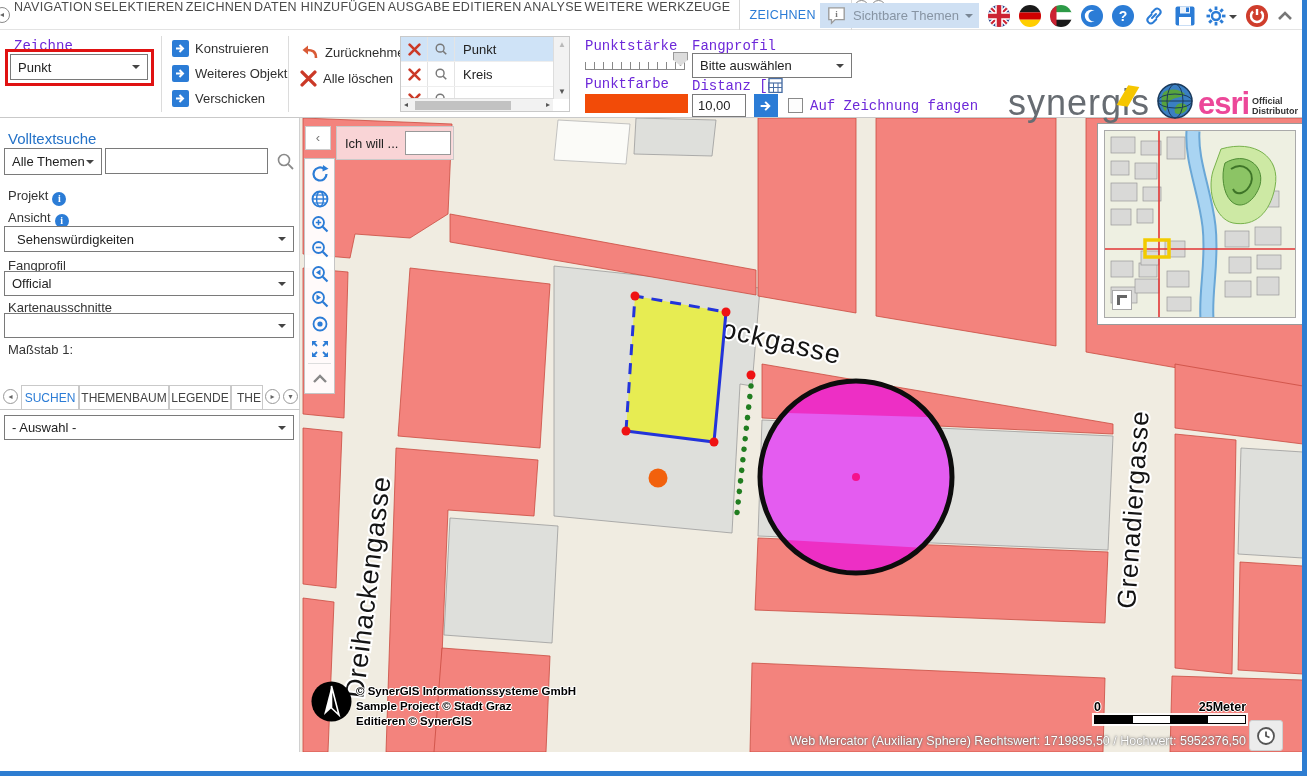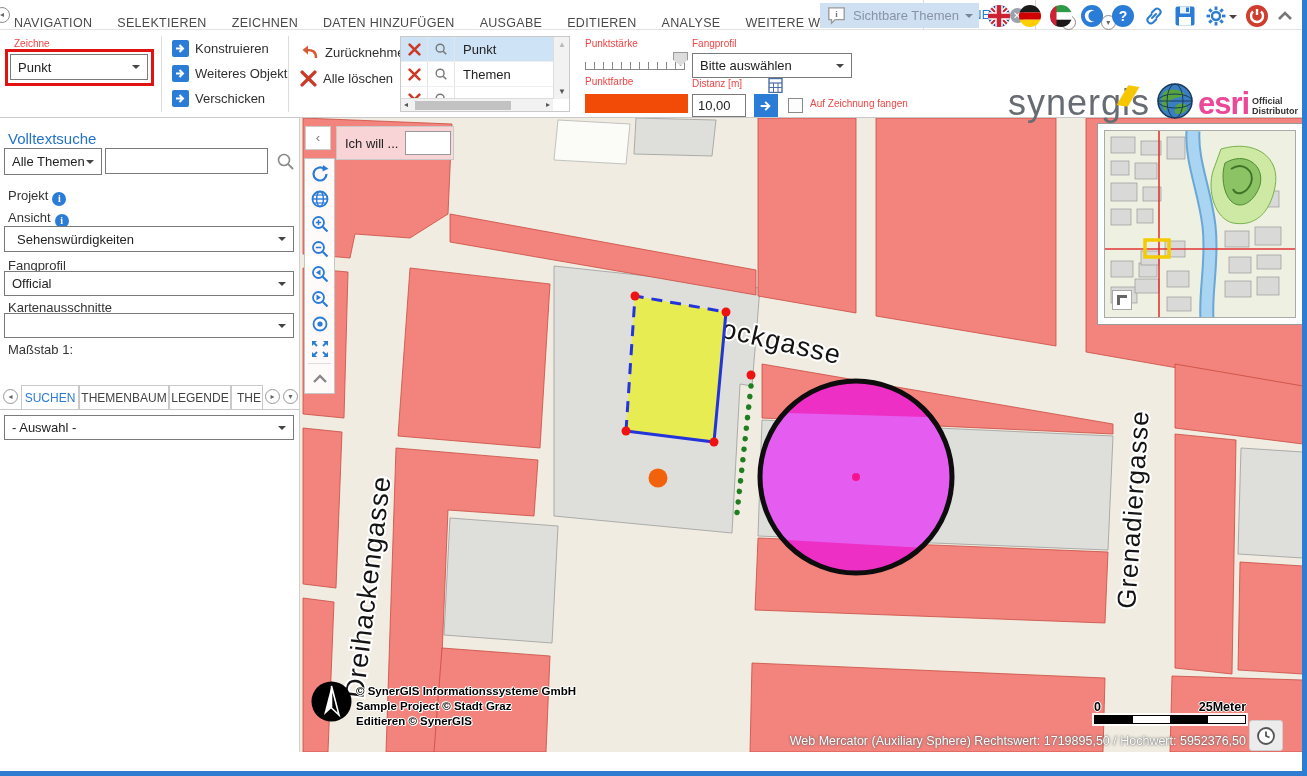--- a/index.html
+++ b/index.html
@@ -6,37 +6,37 @@
   html,body { width:1307px; height:776px; overflow:hidden; }
   body { font-family:"Liberation Sans", sans-serif; background:#fff; position:relative; font-size:13px; color:#333; }
 
   
   .frame-right  { position:absolute; right:0; top:0; width:5px; height:776px; background:#2e7dd1; z-index:60; }
   .frame-bottom { position:absolute; left:0; top:771px; width:1307px; height:5px; background:#2e7dd1; z-index:60; }
   .bottom-strip { position:absolute; left:0; top:752px; width:1307px; height:20px; background:#fff; z-index:40; }
 
   
   .topbar { position:absolute; left:0; top:0; width:1307px; height:30px; background:#fff; border-bottom:1px solid #e3e3e3; z-index:50; }
-  .tabs { position:absolute; left:14px; top:0; height:30px; display:flex; align-items:flex-end; gap:25px; }
+  .tabs { position:absolute; left:14px; top:0; height:30px; display:flex; align-items:flex-start; gap:2px; }
   .tab { font-size:12.5px; color:#4a4a4a; letter-spacing:.3px; white-space:nowrap; cursor:default; }
   .tab-active { display:flex; align-items:center; gap:10px; height:30px; padding:0 10px; border-left:1px solid #d8d8d8; border-right:1px solid #d8d8d8; margin-left:6px; }
   .tab-active .lbl { color:#2b7cd6; font-size:12.5px; letter-spacing:.3px; }
   .tab-close { width:15px; height:15px; border-radius:50%; background:#9aa2ab; color:#fff; font-size:10px; line-height:15px; text-align:center; }
   .circle-btn { width:15px; height:15px; border-radius:50%; border:1px solid #8a8a8a; color:#666; font-size:8px; line-height:13px; text-align:center; background:#fff; }
   .nav-cut { position:absolute; left:-6px; top:7px; width:16px; height:16px; border-radius:50%; border:1px solid #8a8a8a; color:#666; font-size:8px; line-height:14px; text-align:center; }
   .topbar-right { position:absolute; right:14px; top:3px; display:flex; align-items:center; gap:9px; }
   .themes-box { display:flex; align-items:center; gap:6px; background:#cfe0f3; height:25px; padding:0 6px; }
   .themes-box .txt { color:#8794a3; font-size:13px; }
   .themes-box .car { width:0; height:0; border:4px solid transparent; border-top-color:#7a8795; margin-top:4px; }
   .ico22 { width:22px; height:22px; display:block; }
   .chev-up { width:16px; height:16px; }
 
   
   .ribbon { position:absolute; left:0; top:30px; width:1307px; height:88px; background:#fff; border-bottom:1px solid #c9c9c9; z-index:45; }
-  .rlabel { position:absolute; font-size:10px; color:#ef4444; }
+  .rlabel { position:absolute; font-size:14px; color:#6d28d9;font-family:Liberation Mono, monospace; }
   .vdiv { position:absolute; width:1px; background:#dcdcdc; top:6px; height:76px; }
   .dd { position:absolute; border:1px solid #7a7a7a; background:#fff; display:flex; align-items:center; padding:0 20px 0 7px; font-size:13px; color:#222; white-space:nowrap; overflow:hidden; }
   .dd::after { content:""; position:absolute; right:7px; top:50%; margin-top:-2px; border:4px solid transparent; border-top-color:#444; }
   .anno-box { position:absolute; border:3px solid #e01212; }
   .tool-row { position:absolute; display:flex; align-items:center; gap:6px; font-size:13px; color:#2f2f2f; white-space:nowrap; }
   .blue-sq { width:17px; height:17px; }
   .listbox { position:absolute; left:400px; top:6px; width:170px; height:76px; border:1px solid #c9c9c9; background:#fff; overflow:hidden; }
   .lrow { display:flex; height:25px; align-items:center; border-bottom:1px solid #eee; }
   .lrow.sel { background:#cfe3f7; }
   .lcell { width:27px; display:flex; justify-content:center; align-items:center; border-right:1px solid #e4e4e4; height:100%; }
@@ -285,21 +285,21 @@
             <svg width="13" height="13" viewBox="0 0 16 16">
               <path d="M2 2 L14 14 M14 2 L2 14" stroke="#cb3927" stroke-width="3.2" stroke-linecap="round"></path>
             </svg>
           </span>
         <span class="lcell">
             <svg width="14" height="14" viewBox="0 0 16 16">
               <circle cx="7" cy="7" r="4.5" fill="none" stroke="#777" stroke-width="1.6"></circle>
               <line x1="10.5" y1="10.5" x2="14" y2="14" stroke="#777" stroke-width="1.8"></line>
             </svg>
           </span>
-        <span class="llbl">Themen</span>
+        <span class="llbl">Kreis</span>
       </div>
       <div class="lrow">
         <span class="lcell">
             <svg width="13" height="13" viewBox="0 0 16 16">
               <path d="M2 2 L14 14 M14 2 L2 14" stroke="#cb3927" stroke-width="3.2" stroke-linecap="round"></path>
             </svg>
           </span>
         <span class="lcell">
             <svg width="14" height="14" viewBox="0 0 16 16">
               <circle cx="7" cy="7" r="4.5" fill="none" stroke="#777" stroke-width="1.6"></circle>

